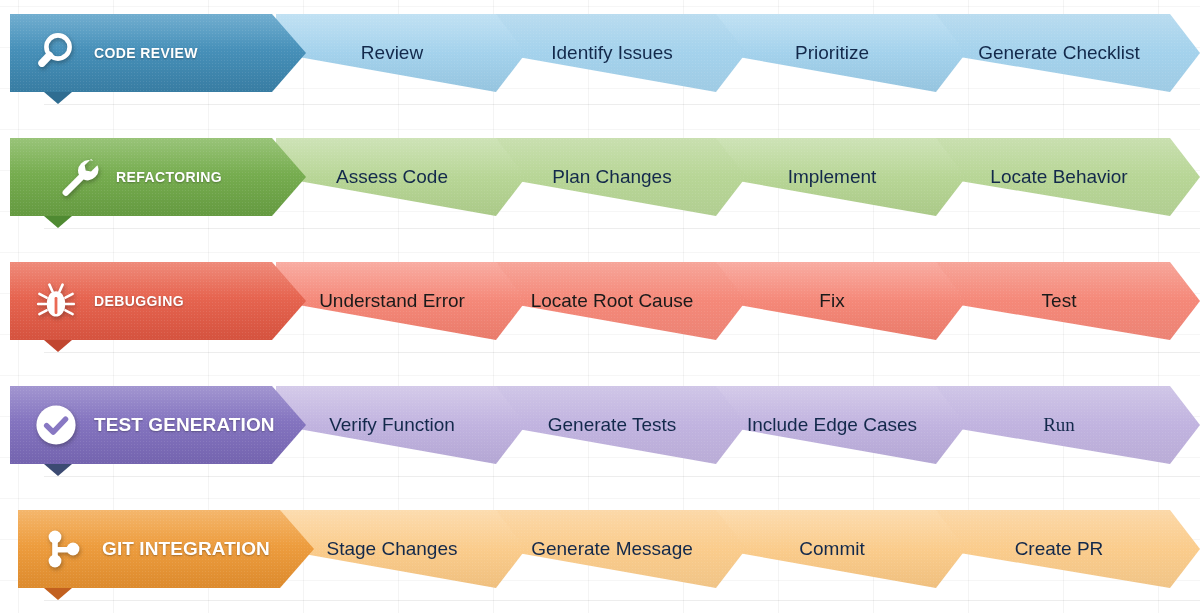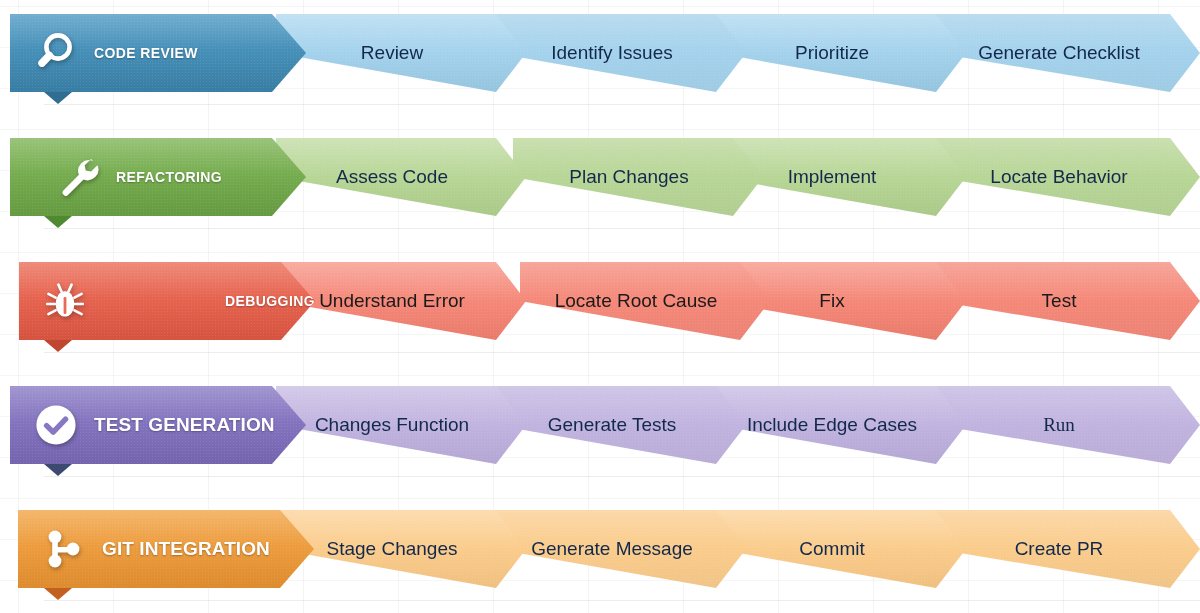--- a/index.html
+++ b/index.html
@@ -199,21 +199,21 @@
         <span class="banner-label">CODE REVIEW</span>
       </div>
       <div class="row-shelf"></div>
     </div>
     <div class="wf-row" style="top: 138px;">
       <div class="step" style="left: 276px; width: 250px; z-index: 10; background: linear-gradient(rgb(185, 215, 152), rgb(178, 210, 142));">
         <div class="step-sheen"></div>
         <div class="step-texture"></div>
         <span class="step-label" style="color: rgb(19, 41, 75);">Assess Code</span>
       </div>
-      <div class="step" style="left: 513px; width: 250px; z-index: 9; background: linear-gradient(rgb(178, 210, 142), rgb(185, 215, 152));">
+      <div class="step" style="left: 496px; width: 250px; z-index: 9; background: linear-gradient(rgb(178, 210, 142), rgb(185, 215, 152));">
         <div class="step-sheen"></div>
         <div class="step-texture"></div>
         <span class="step-label" style="color: rgb(19, 41, 75);">Plan Changes</span>
       </div>
       <div class="step" style="left: 716px; width: 250px; z-index: 8; background: linear-gradient(rgb(185, 215, 152), rgb(178, 210, 142));">
         <div class="step-sheen"></div>
         <div class="step-texture"></div>
         <span class="step-label" style="color: rgb(19, 41, 75);">Implement</span>
       </div>
       <div class="step" style="left: 936px; width: 264px; z-index: 7; background: linear-gradient(rgb(178, 210, 142), rgb(185, 215, 152));">
@@ -233,37 +233,37 @@
         <span class="banner-label">REFACTORING</span>
       </div>
       <div class="row-shelf"></div>
     </div>
     <div class="wf-row" style="top: 262px;">
       <div class="step" style="left: 276px; width: 250px; z-index: 10; background: linear-gradient(rgb(246, 137, 122), rgb(243, 128, 111));">
         <div class="step-sheen"></div>
         <div class="step-texture"></div>
         <span class="step-label" style="color: rgb(26, 26, 26);">Understand Error</span>
       </div>
-      <div class="step" style="left: 520px; width: 250px; z-index: 9; background: linear-gradient(rgb(243, 128, 111), rgb(246, 137, 122));">
+      <div class="step" style="left: 496px; width: 250px; z-index: 9; background: linear-gradient(rgb(243, 128, 111), rgb(246, 137, 122));">
         <div class="step-sheen"></div>
         <div class="step-texture"></div>
         <span class="step-label" style="color: rgb(26, 26, 26);">Locate Root Cause</span>
       </div>
       <div class="step" style="left: 716px; width: 250px; z-index: 8; background: linear-gradient(rgb(246, 137, 122), rgb(243, 128, 111));">
         <div class="step-sheen"></div>
         <div class="step-texture"></div>
         <span class="step-label" style="color: rgb(26, 26, 26);">Fix</span>
       </div>
       <div class="step" style="left: 936px; width: 264px; z-index: 7; background: linear-gradient(rgb(243, 128, 111), rgb(246, 137, 122));">
         <div class="step-sheen"></div>
         <div class="step-texture"></div>
         <span class="step-label" style="color: rgb(26, 26, 26);">Test</span>
       </div>
       <div class="ribbon-tail" style="background: rgb(193, 70, 48);"></div>
-      <div class="banner" style="left: 19px; width: 296px; z-index: 20; background: linear-gradient(rgb(234, 106, 85), rgb(224, 87, 66)); justify-content: space-between;">
+      <div class="banner" style="left: 10px; width: 296px; z-index: 20; background: linear-gradient(rgb(234, 106, 85), rgb(224, 87, 66));">
         <div class="banner-sheen"></div>
         <div class="banner-texture"></div>
         <span class="banner-icon">
           <svg width="46" height="46" viewBox="0 0 46 46">
             <g fill="#ffffff">
               <ellipse cx="23" cy="26" rx="9.4" ry="12.6"></ellipse>
               <path d="M23 13.4c-3 0-5.5 1.6-6.9 4 2 1.3 4.4 2 6.9 2s4.9-.7 6.9-2c-1.4-2.4-3.9-4-6.9-4z"></path>
               <rect x="21.6" y="19" width="2.8" height="17" rx="1.2" fill="#ea6a55"></rect>
               <g stroke="#ffffff" stroke-width="2.6" stroke-linecap="round" fill="none">
                 <line x1="13.6" y1="19.6" x2="6.4" y2="15.8"></line>
@@ -279,21 +279,21 @@
           </svg>
         </span>
         <span class="banner-label">DEBUGGING</span>
       </div>
       <div class="row-shelf"></div>
     </div>
     <div class="wf-row" style="top: 386px;">
       <div class="step" style="left: 276px; width: 250px; z-index: 10; background: linear-gradient(rgb(194, 180, 224), rgb(188, 174, 221));">
         <div class="step-sheen"></div>
         <div class="step-texture"></div>
-        <span class="step-label" style="color: rgb(19, 41, 75);">Changes Function</span>
+        <span class="step-label" style="color: rgb(19, 41, 75);">Verify Function</span>
       </div>
       <div class="step" style="left: 496px; width: 250px; z-index: 9; background: linear-gradient(rgb(188, 174, 221), rgb(194, 180, 224));">
         <div class="step-sheen"></div>
         <div class="step-texture"></div>
         <span class="step-label" style="color: rgb(19, 41, 75);">Generate Tests</span>
       </div>
       <div class="step" style="left: 716px; width: 250px; z-index: 8; background: linear-gradient(rgb(194, 180, 224), rgb(188, 174, 221));">
         <div class="step-sheen"></div>
         <div class="step-texture"></div>
         <span class="step-label" style="color: rgb(19, 41, 75);">Include Edge Cases</span>

